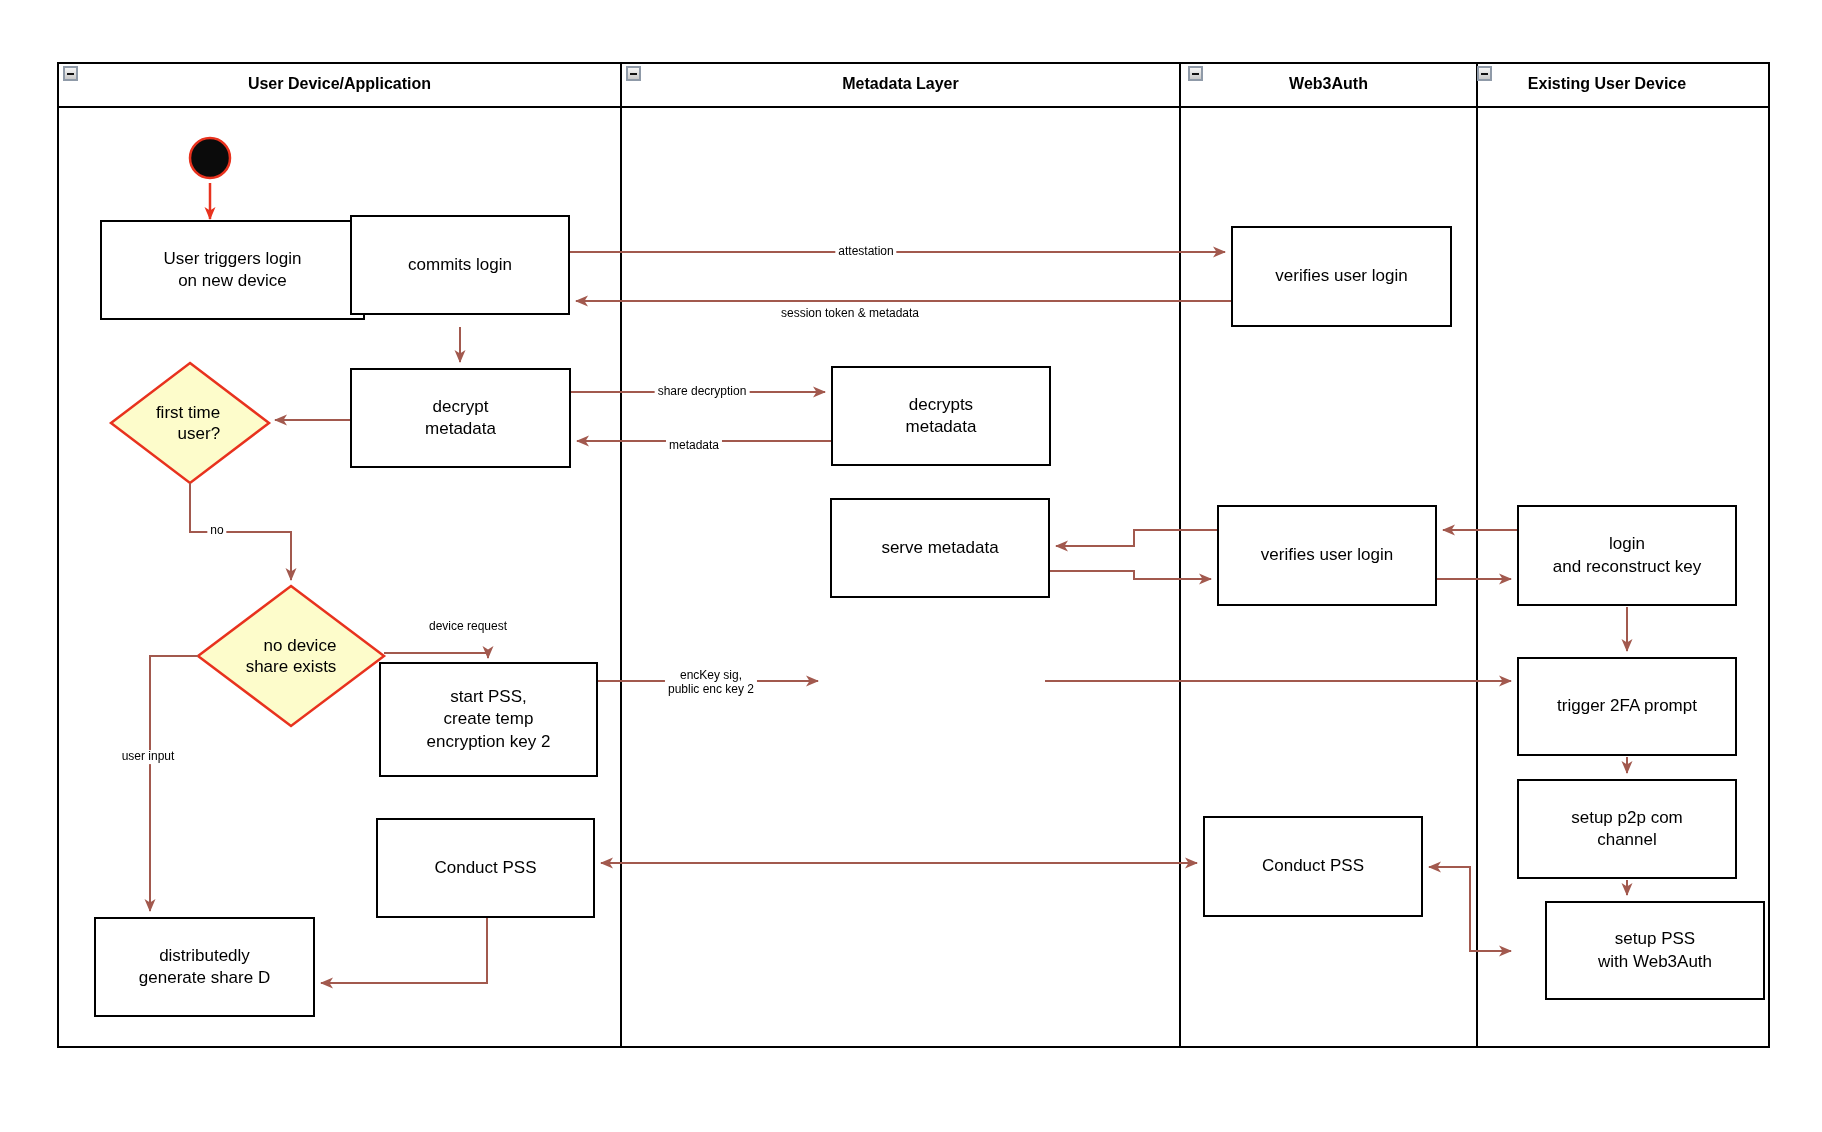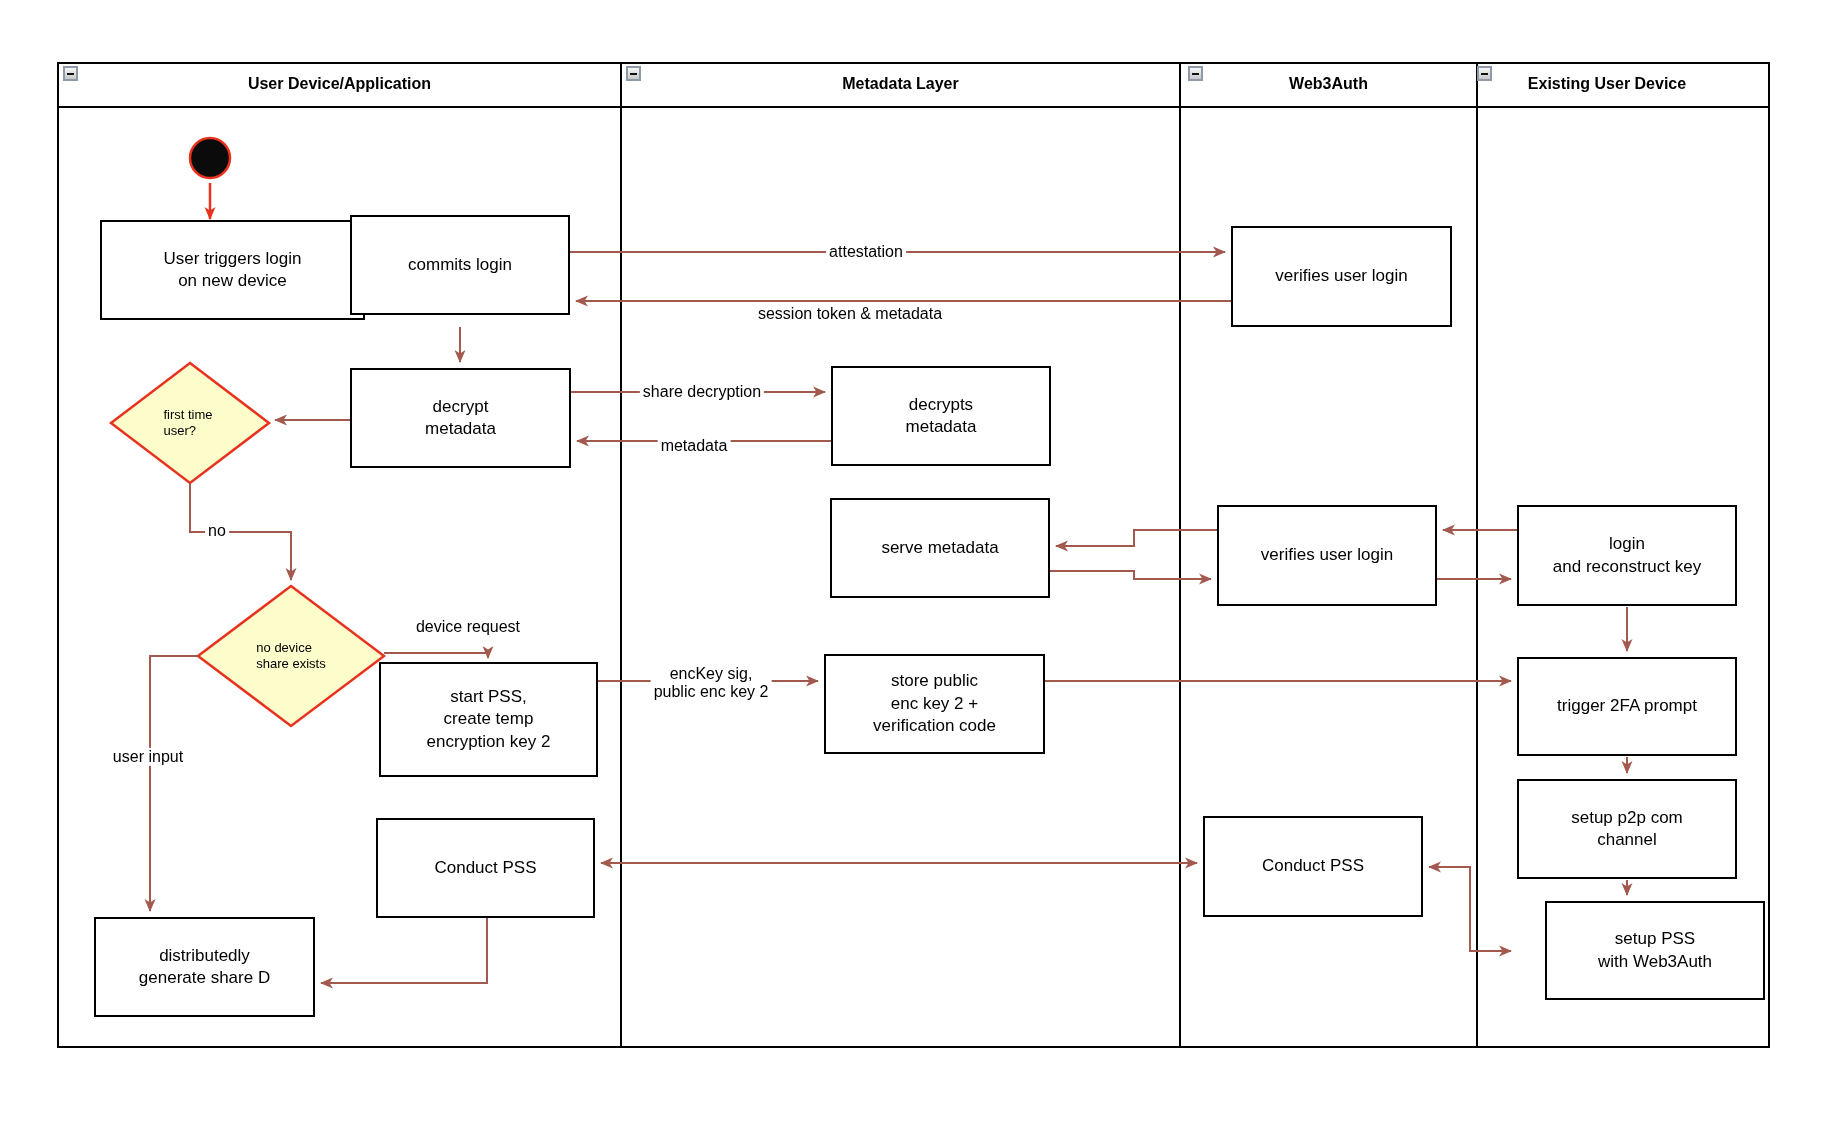--- a/index.html
+++ b/index.html
@@ -21,23 +21,23 @@
 
   
   .node{position:absolute;background:#fff;border:2px solid #000;box-sizing:border-box;
         display:flex;align-items:center;justify-content:center;text-align:center;
         font-size:17px;line-height:1.32;white-space:pre-line;z-index:3;}
 
   
   #edges{position:absolute;left:0;top:0;z-index:2;}
 
   
-  .elabel{position:absolute;background:#fff;padding:0 3px;font-size:16px;line-height:1.15;
+  .elabel{position:absolute;background:#fff;padding:0 3px;font-size:12px;line-height:1.15;
           white-space:pre-line;text-align:center;transform:translate(-50%,-50%);z-index:4;}
-  .dlabel{position:absolute;font-size:13px;line-height:1.25;white-space:pre-line;text-align:left;
+  .dlabel{position:absolute;font-size:17px;line-height:1.25;white-space:pre-line;text-align:right;
           transform:translate(-50%,-50%);z-index:4;background:transparent;}
 </style>
 </head>
 <body>
 
 <div id="canvas">
 
   <svg id="edges" width="1822" height="1132">
     <defs>
       <marker id="ah" markerWidth="15" markerHeight="13" refX="13" refY="6" orient="auto-start-reverse" markerUnits="userSpaceOnUse">
@@ -103,23 +103,20 @@
 metadata</div>
   <div class="node" style="left:379px;top:662px;width:219px;height:115px;">start PSS,
 create temp
 encryption key 2</div>
   <div class="node" style="left:376px;top:818px;width:219px;height:100px;">Conduct PSS</div>
   <div class="node" style="left:94px;top:917px;width:221px;height:100px;">distributedly
 generate share D</div>
   <div class="node" style="left:831px;top:366px;width:220px;height:100px;">decrypts
 metadata</div>
   <div class="node" style="left:830px;top:498px;width:220px;height:100px;">serve metadata</div>
-  <div class="node" style="left:824px;top:654px;width:221px;height:100px;">store public
-enc key 2 +
-verification code</div>
   <div class="node" style="left:1231px;top:226px;width:221px;height:101px;">verifies user login</div>
   <div class="node" style="left:1217px;top:505px;width:220px;height:101px;">verifies user login</div>
   <div class="node" style="left:1203px;top:816px;width:220px;height:101px;">Conduct PSS</div>
   <div class="node" style="left:1517px;top:505px;width:220px;height:101px;">login
 and reconstruct key</div>
   <div class="node" style="left:1517px;top:657px;width:220px;height:99px;">trigger 2FA prompt</div>
   <div class="node" style="left:1517px;top:779px;width:220px;height:100px;">setup p2p com
 channel</div>
   <div class="node" style="left:1517px;top:901px;width:220px;height:99px;margin-left:28px;">setup PSS
 with Web3Auth</div>

